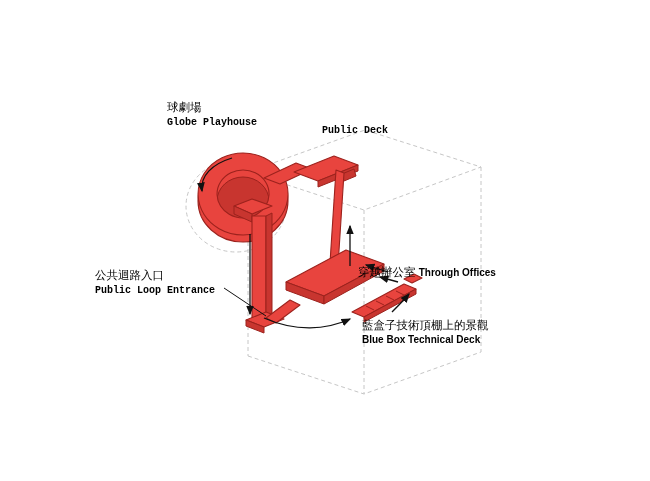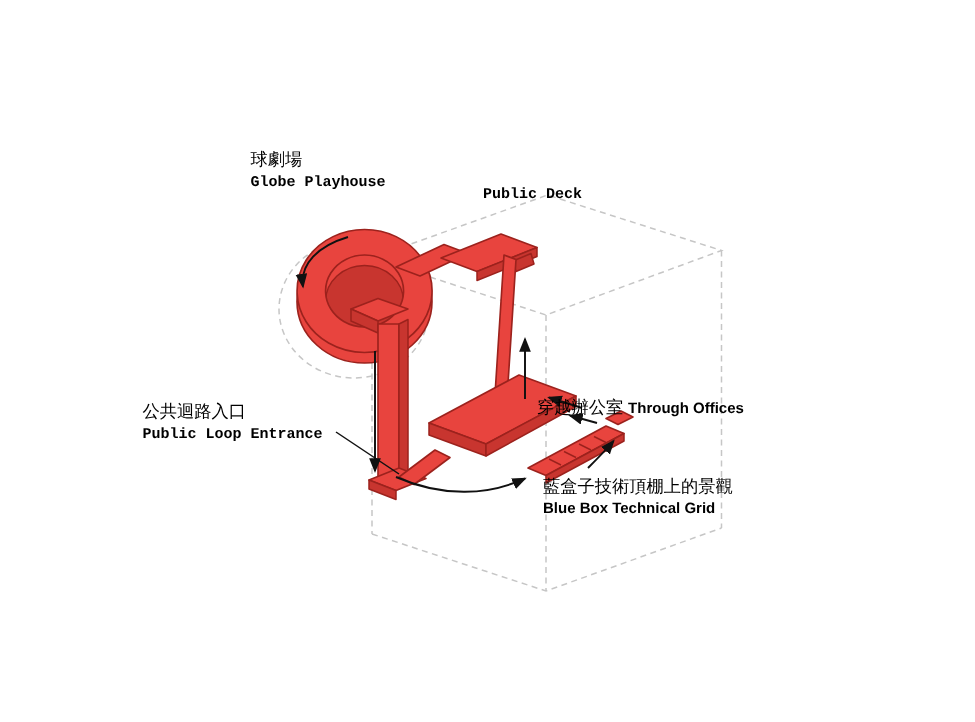--- a/index.html
+++ b/index.html
@@ -124,16 +124,16 @@
     <span class="en">Through Offices</span>
   </div>
 
   <div class="label center" style="left:95px;top:268px;width:130px;">
     <div class="zh">公共迴路入口</div>
     <div class="en">Public Loop Entrance</div>
   </div>
 
   <div class="label" style="left:362px;top:317px;">
     <div class="zh">藍盒子技術頂棚上的景觀</div>
-    <div class="en">Blue Box Technical Grid</div>
+    <div class="en">Blue Box Technical Deck</div>
   </div>
 
 </div>
 
 </body></html>

